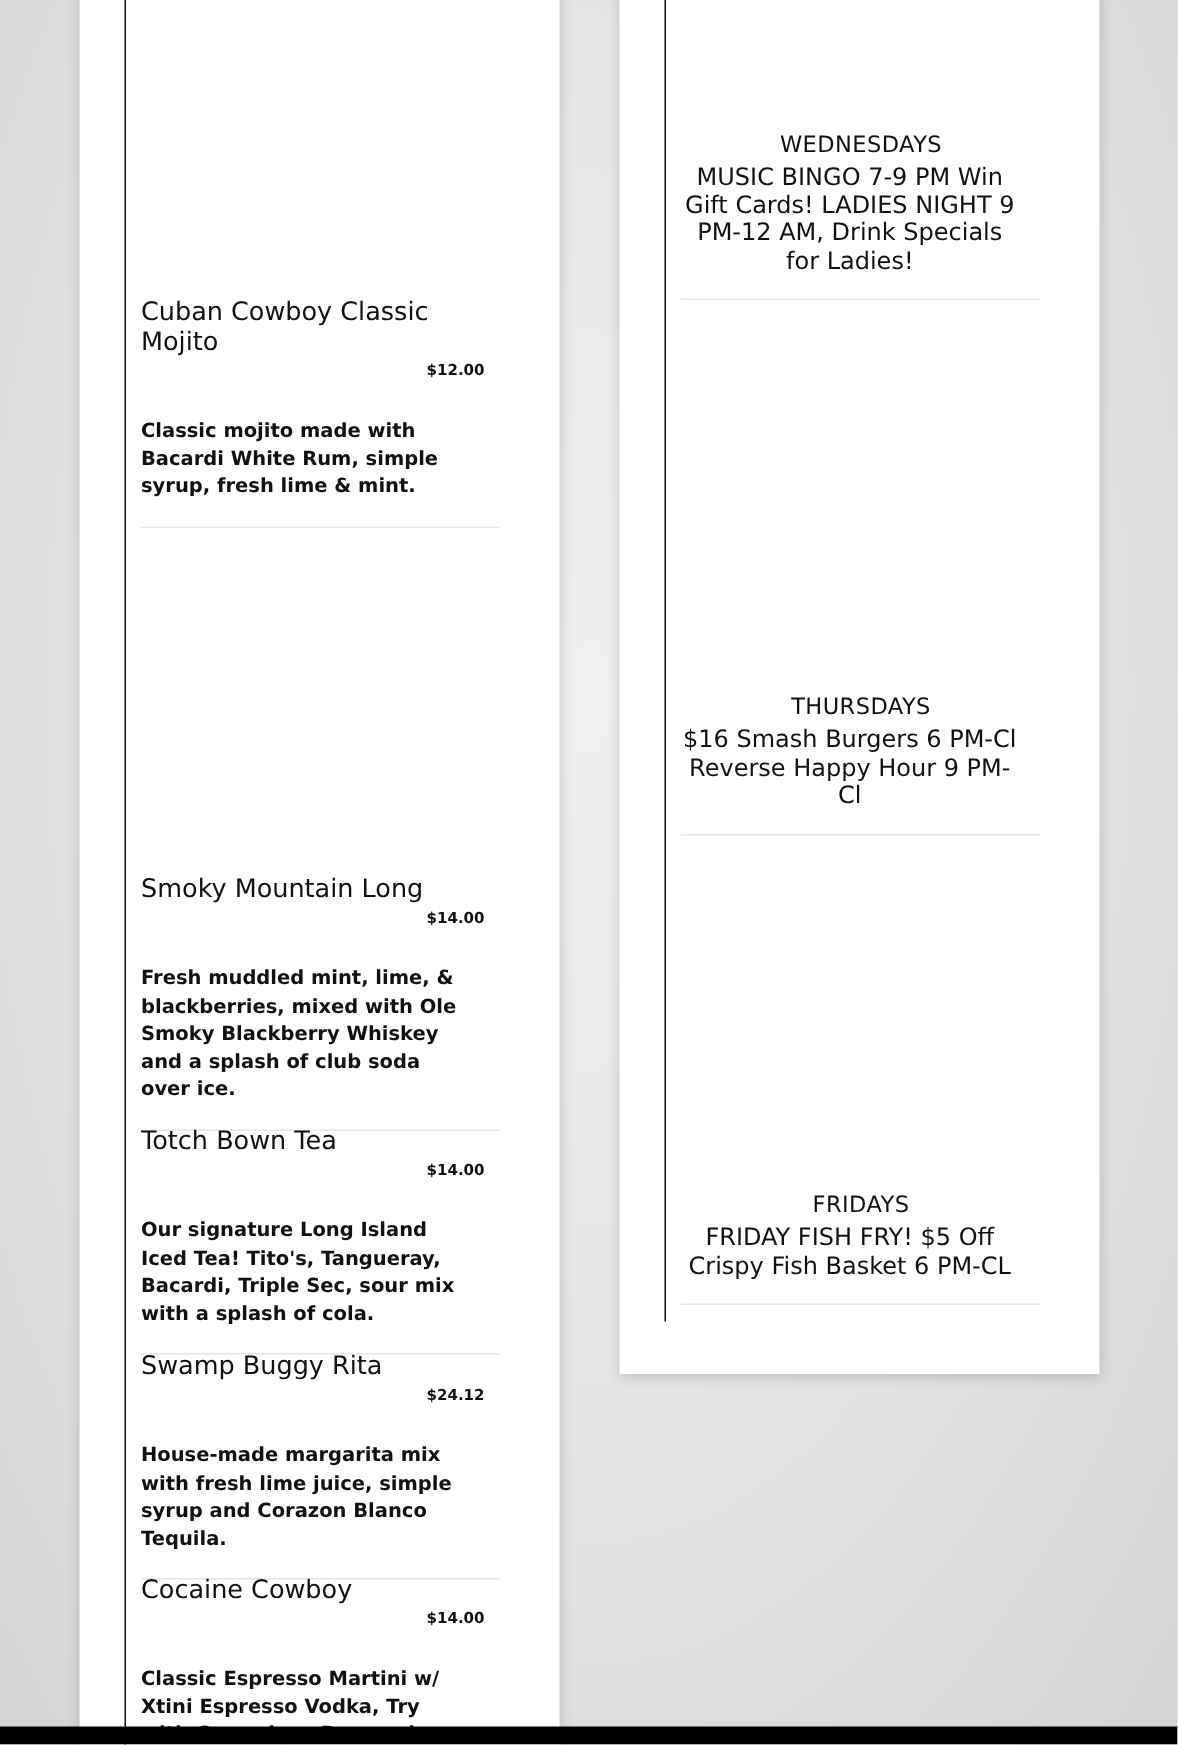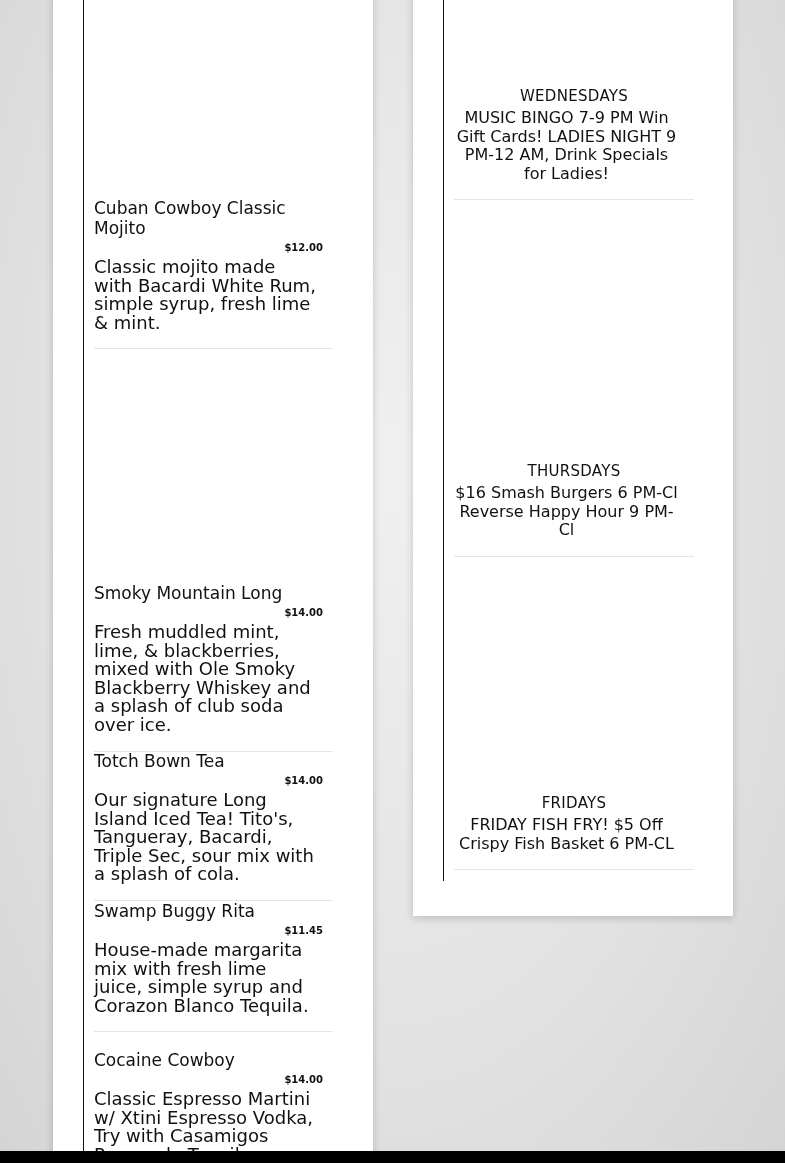--- a/index.html
+++ b/index.html
@@ -14,21 +14,21 @@
       box-shadow: 0 2px 8px rgba(0,0,0,0.18);
     }
     #left-panel { left: 53px; top: -10px; width: 320px; height: 1200px; }
     #right-panel { left: 413px; top: -10px; width: 320px; height: 926px; }
     .vline { position: absolute; width: 1px; background: #111; }
     #left-vline { left: 30px; top: 0; height: 1200px; }
     #right-vline { left: 30px; top: 0; height: 891px; }
     .item { position: absolute; left: 41px; width: 239px; }
     .item .name { font-size: 17px; line-height: 20px; }
     .item .price { font-size: 10px; line-height: 20px; text-align: right; padding-right: 10px; font-weight: bold; }
-    .item .desc { font-size: 18px; line-height: 18.6px; margin-top: 0; width: 222px; }
+    .item .desc { font-size: 13px; line-height: 18.6px; margin-top: 21px; width: 222px; font-weight: bold; }
     .item .divider { height: 1px; background: #e6e6e6; margin-top: 16px; }
     .event { position: absolute; left: 41px; width: 240px; text-align: center; }
     .event .day { font-size: 15px; line-height: 20px; letter-spacing: 0.3px; }
     .event .text { font-size: 16px; line-height: 18.6px; margin-top: 3px; width: 225px; }
     .event .divider { height: 1px; background: #e6e6e6; margin-top: 16px; }
     #bottom-bar { position: absolute; left: 0; top: 1151px; width: 785px; height: 12px; background: #000; }
   </style>
 </head>
 <body>
 
@@ -51,21 +51,21 @@
 
   <div class="item" style="top:761px;">
     <div class="name">Totch Bown Tea</div>
     <div class="price">$14.00</div>
     <div class="desc">Our signature Long Island Iced Tea! Tito's, Tangueray, Bacardi, Triple Sec, sour mix with a splash of cola.</div>
     <div class="divider"></div>
   </div>
 
   <div class="item" style="top:911px;">
     <div class="name">Swamp Buggy Rita</div>
-    <div class="price">$11.45</div>
+    <div class="price">$24.12</div>
     <div class="desc">House-made margarita mix with fresh lime juice, simple syrup and Corazon Blanco Tequila.</div>
     <div class="divider"></div>
   </div>
 
   <div class="item" style="top:1060px;">
     <div class="name">Cocaine Cowboy</div>
     <div class="price">$14.00</div>
     <div class="desc">Classic Espresso Martini w/ Xtini Espresso Vodka, Try with Casamigos Reposado Tequila,</div>
   </div>
 </div>

